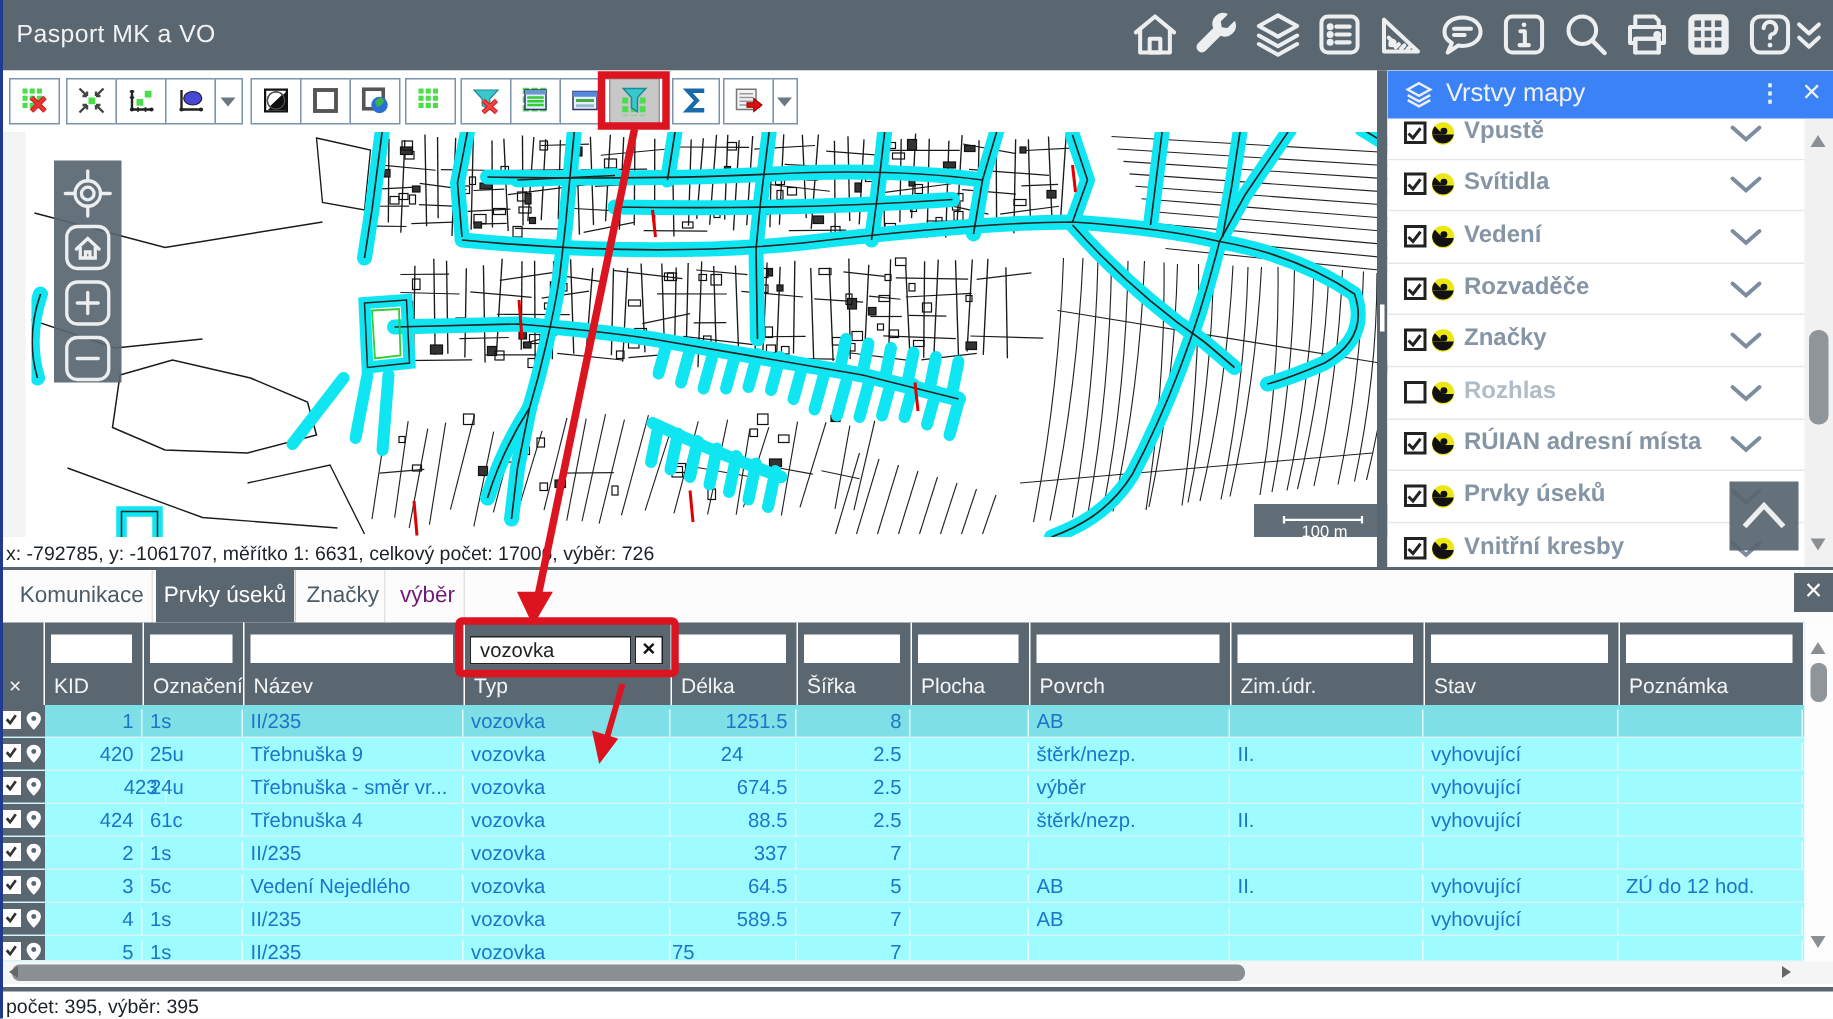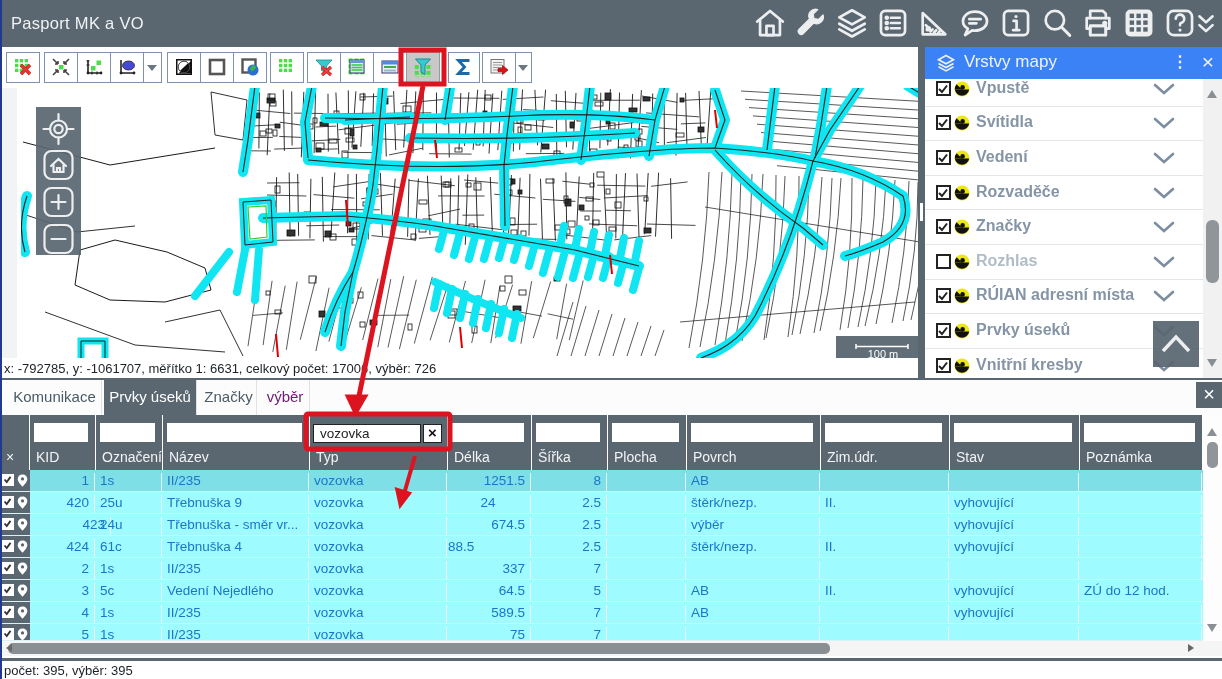--- a/index.html
+++ b/index.html
@@ -1050,21 +1050,21 @@
         </span>
         <svg class="cpin" width="11" height="13" viewBox="0 0 12 14">
           <path d="M6 0.5 C3 0.5 0.8 2.7 0.8 5.5 C0.8 9 6 13.5 6 13.5 C6 13.5 11.2 9 11.2 5.5 C11.2 2.7 9 0.5 6 0.5 Z" fill="#fff"></path>
           <circle cx="6" cy="5.3" r="1.8" fill="#5a6771"></circle>
         </svg>
       </div>
       <div class="dc" style="left:30px;width:65px;text-align:right;padding-right:5px">424</div>
       <div class="dc" style="left:96px;width:66px;text-align:left;padding-left:4px">61c</div>
       <div class="dc" style="left:163px;width:146px;text-align:left;padding-left:4px">Třebnuška 4</div>
       <div class="dc" style="left:310px;width:137px;text-align:left;padding-left:4px">vozovka</div>
-      <div class="dc" style="left:448px;width:83px;text-align:left;padding-right:5px">88.5</div>
+      <div class="dc" style="left:448px;width:83px;text-align:right;padding-right:5px">88.5</div>
       <div class="dc" style="left:532px;width:75px;text-align:right;padding-right:5px">2.5</div>
       <div class="dc" style="left:608px;width:78px;text-align:right;padding-right:5px"></div>
       <div class="dc" style="left:687px;width:133px;text-align:left;padding-left:4px">štěrk/nezp.</div>
       <div class="dc" style="left:821px;width:128px;text-align:left;padding-left:4px">II.</div>
       <div class="dc" style="left:950px;width:129px;text-align:left;padding-left:4px">vyhovující</div>
       <div class="dc" style="left:1080px;width:122px;text-align:left;padding-left:4px"></div>
     </div>
     <div class="trow" style="top:178px;height:22px;background:#9efbff">
       <div class="cico">
         <span class="cchk">
@@ -1146,21 +1146,21 @@
         </span>
         <svg class="cpin" width="11" height="13" viewBox="0 0 12 14">
           <path d="M6 0.5 C3 0.5 0.8 2.7 0.8 5.5 C0.8 9 6 13.5 6 13.5 C6 13.5 11.2 9 11.2 5.5 C11.2 2.7 9 0.5 6 0.5 Z" fill="#fff"></path>
           <circle cx="6" cy="5.3" r="1.8" fill="#5a6771"></circle>
         </svg>
       </div>
       <div class="dc" style="left:30px;width:65px;text-align:right;padding-right:5px">5</div>
       <div class="dc" style="left:96px;width:66px;text-align:left;padding-left:4px">1s</div>
       <div class="dc" style="left:163px;width:146px;text-align:left;padding-left:4px">II/235</div>
       <div class="dc" style="left:310px;width:137px;text-align:left;padding-left:4px">vozovka</div>
-      <div class="dc" style="left:448px;width:83px;text-align:right;padding-right:5px">75</div>
+      <div class="dc" style="left:448px;width:83px;padding-right:5px">75</div>
       <div class="dc" style="left:532px;width:75px;text-align:right;padding-right:5px">7</div>
       <div class="dc" style="left:608px;width:78px;text-align:right;padding-right:5px"></div>
       <div class="dc" style="left:687px;width:133px;text-align:left;padding-left:4px"></div>
       <div class="dc" style="left:821px;width:128px;text-align:left;padding-left:4px"></div>
       <div class="dc" style="left:950px;width:129px;text-align:left;padding-left:4px"></div>
       <div class="dc" style="left:1080px;width:122px;text-align:left;padding-left:4px"></div>
     </div>
     <div id="vscroll">
       <div id="vsup"></div>
       <div id="vsthumb"></div>

